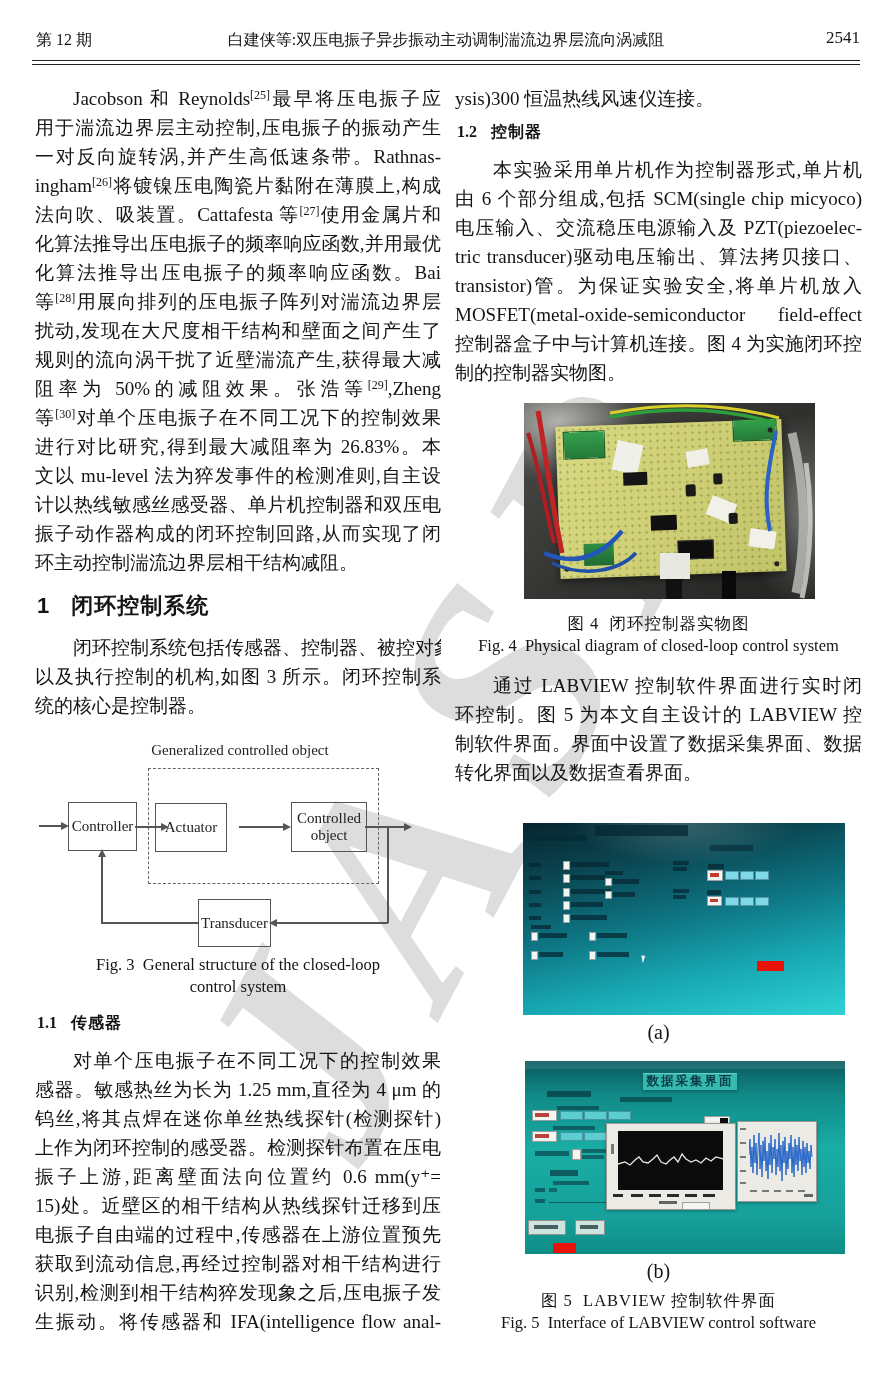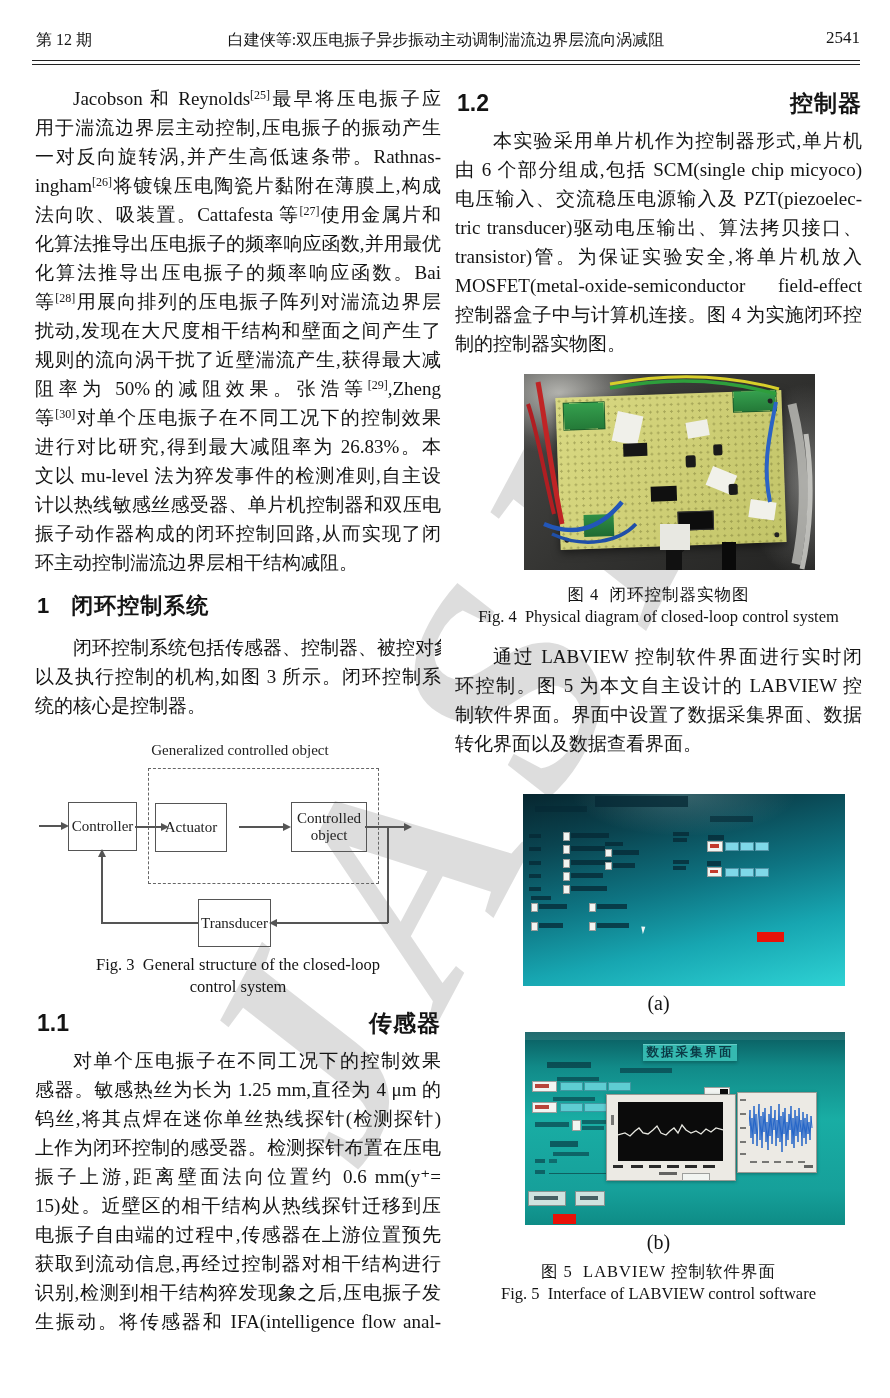--- a/index.html
+++ b/index.html
@@ -22,22 +22,22 @@
   .col-l{left:35px;width:406px;}
   .col-r{left:455px;width:407px;}
   .tl{font-size:19px;line-height:29px;text-align:justify;text-align-last:justify;
       white-space:nowrap;overflow:hidden;}
   .tl.tl-last{text-align-last:left;}
   .tl.ind{text-indent:38px;}
   .tl sup{font-size:12px;vertical-align:6px;line-height:0;}
   .h1{display:flex;align-items:baseline;font-family:"Liberation Sans",sans-serif;
       font-weight:bold;font-size:22px;line-height:30px;margin:14px 0 12px 2px;letter-spacing:1px;}
   .h1 .num{margin-right:22px;letter-spacing:0;}
-  .h2{display:flex;align-items:baseline;font-family:Liberation Sans, sans-serif;
-      font-weight:bold;font-size:23px;line-height:26px;margin:12px 0 10px 2px;letter-spacing:1px;justify-content:space-between;}
+  .h2{display:flex;align-items:baseline;font-family:Liberation Serif, serif;
+      font-weight:bold;font-size:16px;line-height:26px;margin:12px 0 10px 2px;letter-spacing:1px;}
   .h2 .num{margin-right:14px;letter-spacing:0;}
   .cap{font-size:16.5px;line-height:22px;text-align:center;white-space:pre;}
   .cap.cn{margin-top:8px;letter-spacing:1px;}
   .sublabel{font-size:20px;line-height:26px;text-align:center;margin-top:4px;}
   
   .fig3{position:relative;height:212px;margin-top:22px;}
   .fig3 .toplabel{position:absolute;left:110px;top:0;width:190px;text-align:center;
       font-size:15px;font-family:"Liberation Serif",serif;color:#222;}
   .dbox{position:absolute;left:113px;top:26px;width:229px;height:114px;border:1.5px dashed #666;}
   .bx{position:absolute;border:1.4px solid #555;display:flex;align-items:center;justify-content:center;
@@ -172,20 +172,23 @@
         <div class="tl">15)处。近壁区的相干结构从热线探针迁移到压</div>
         <div class="tl">电振子自由端的过程中,传感器在上游位置预先</div>
         <div class="tl">获取到流动信息,再经过控制器对相干结构进行</div>
         <div class="tl">识别,检测到相干结构猝发现象之后,压电振子发</div>
         <div class="tl">生振动。将传感器和 IFA(intelligence flow anal-</div>
       </div>
   </div>
 
   <div class="col col-r">
 
+    <div>
+        <div class="tl tl-last">ysis)300 恒温热线风速仪连接。</div>
+      </div>
 
     <div class="h2" style="margin-top:6px">
       <span class="num">1.2</span>
       <span>控制器</span>
     </div>
 
     <div>
         <div class="tl ind">本实验采用单片机作为控制器形式,单片机</div>
         <div class="tl">由 6 个部分组成,包括 SCM(single chip micyoco)</div>
         <div class="tl">电压输入、交流稳压电源输入及 PZT(piezoelec-</div>

